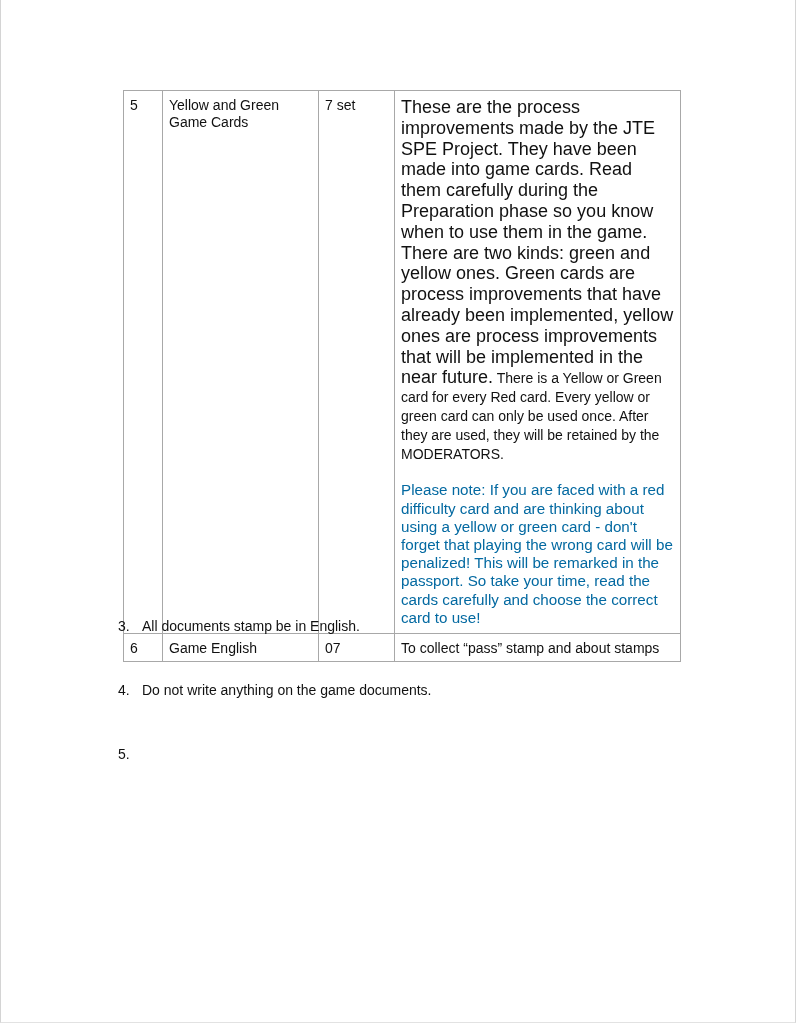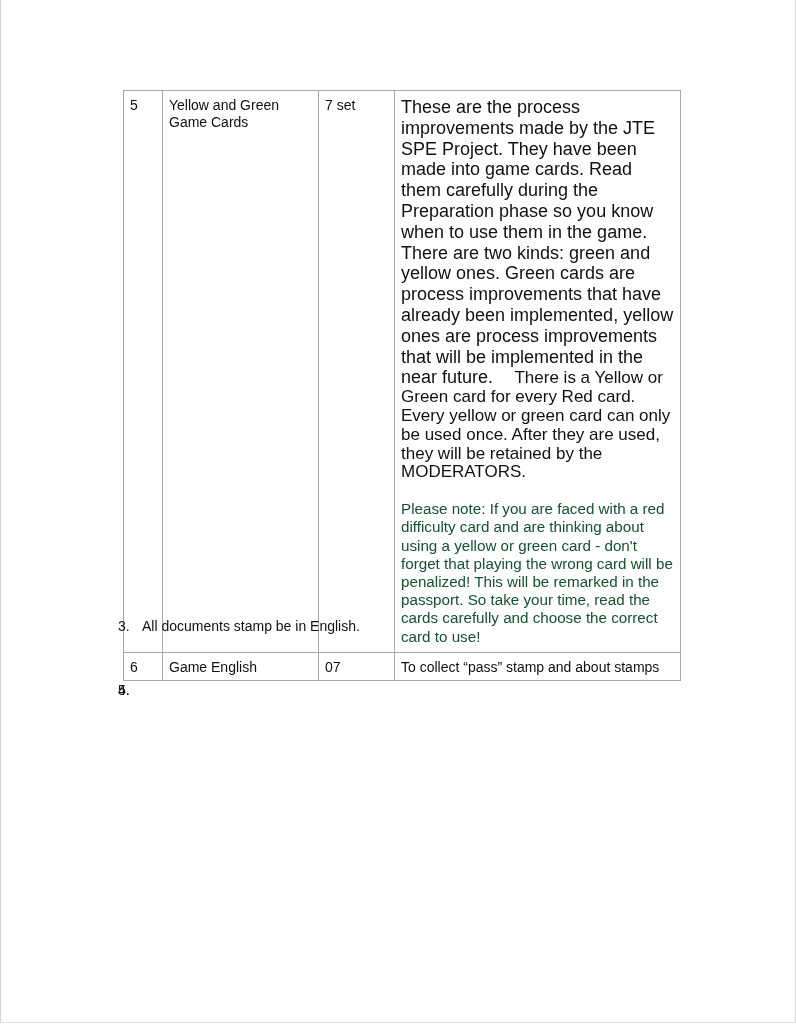--- a/index.html
+++ b/index.html
@@ -36,23 +36,23 @@
   }
   .doc-table col.c1 { width: 39px; }
   .doc-table col.c2 { width: 156px; }
   .doc-table col.c3 { width: 76px; }
   .doc-table col.c4 { width: 286px; }
   .row-5 td { height: 440px; }
   .row-6 td { padding-top: 6px; padding-bottom: 4px; }
   .desc-small { font-size: 18px; line-height: 20px; display: inline; }
   .desc-large { font-size: 15.2px; line-height: 18.2px; display: inline; }
   .desc-block { font-size: 13.4px; line-height: 16.8px; }
-  .desc-block .desc-large { font-size: 17px; margin-left: 17px; }
+  .desc-block .desc-large { font-size: 14px; }
   .note-red {
-    color: #14532d;
+    color: #0369a1;
     font-size: 15.2px;
     line-height: 18.2px;
     margin-top: 18px;
   }
   ol.instructions {
     position: absolute;
     left: 117px; top: 617px;
     width: 560px;
     margin: 0; padding: 0;
     list-style: none;
@@ -115,19 +115,20 @@
     </tbody>
   </table>
 
   <ol class="instructions">
     <li class="li-3">
       <span class="num">3.</span>
       <span>All documents stamp be in English.</span>
     </li>
     <li class="li-4">
       <span class="num">4.</span>
+      <span>Do not write anything on the game documents.</span>
     </li>
     <li class="li-5">
       <span class="num">5.</span>
     </li>
   </ol>
 
 </div>
 
 </body></html>

